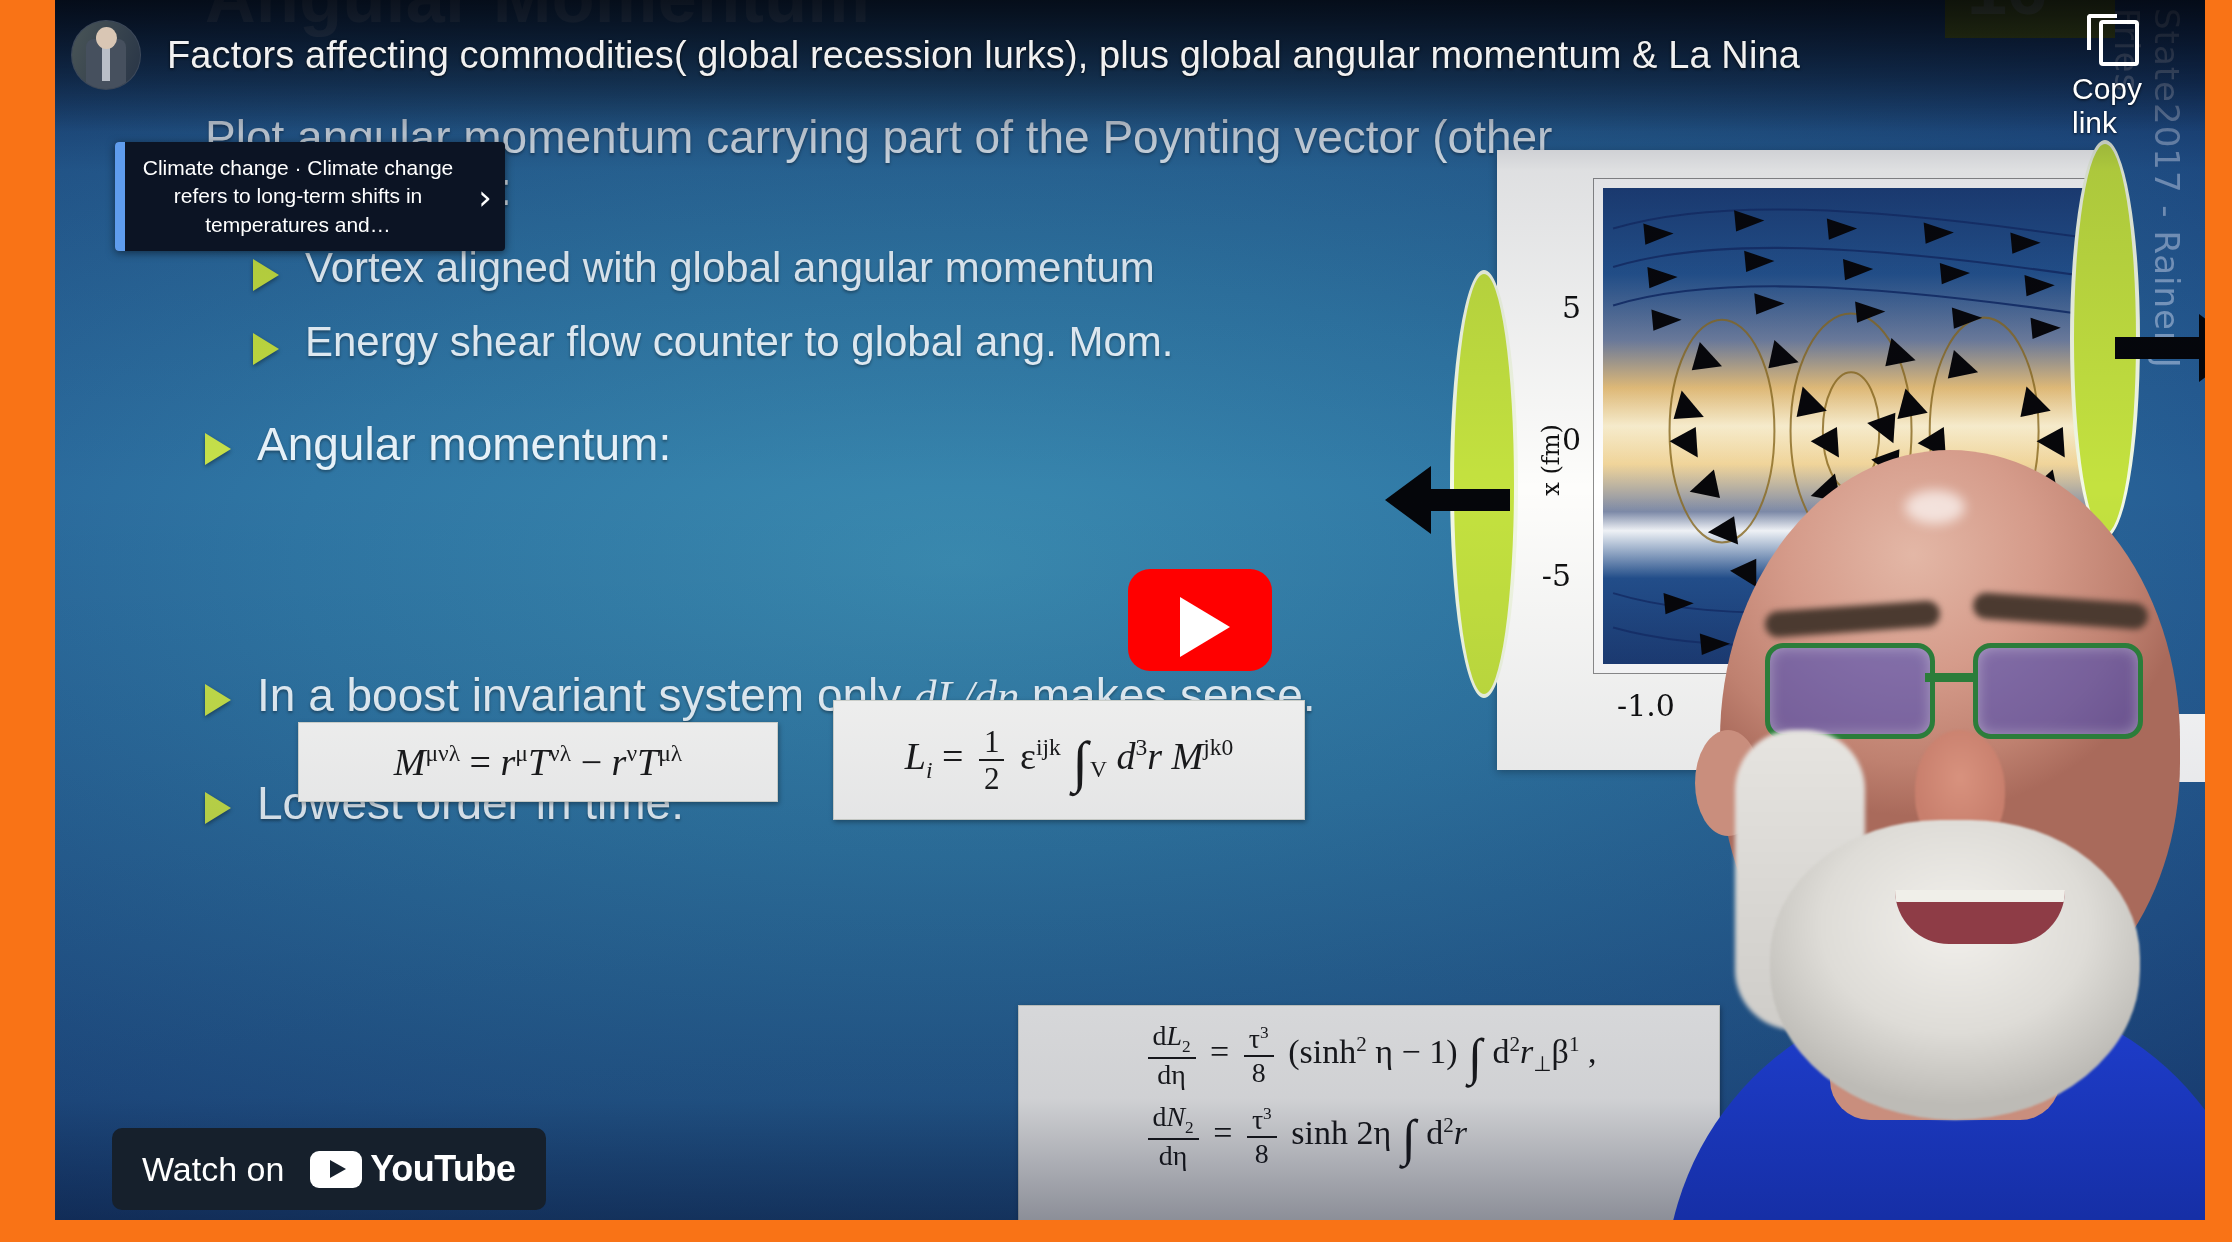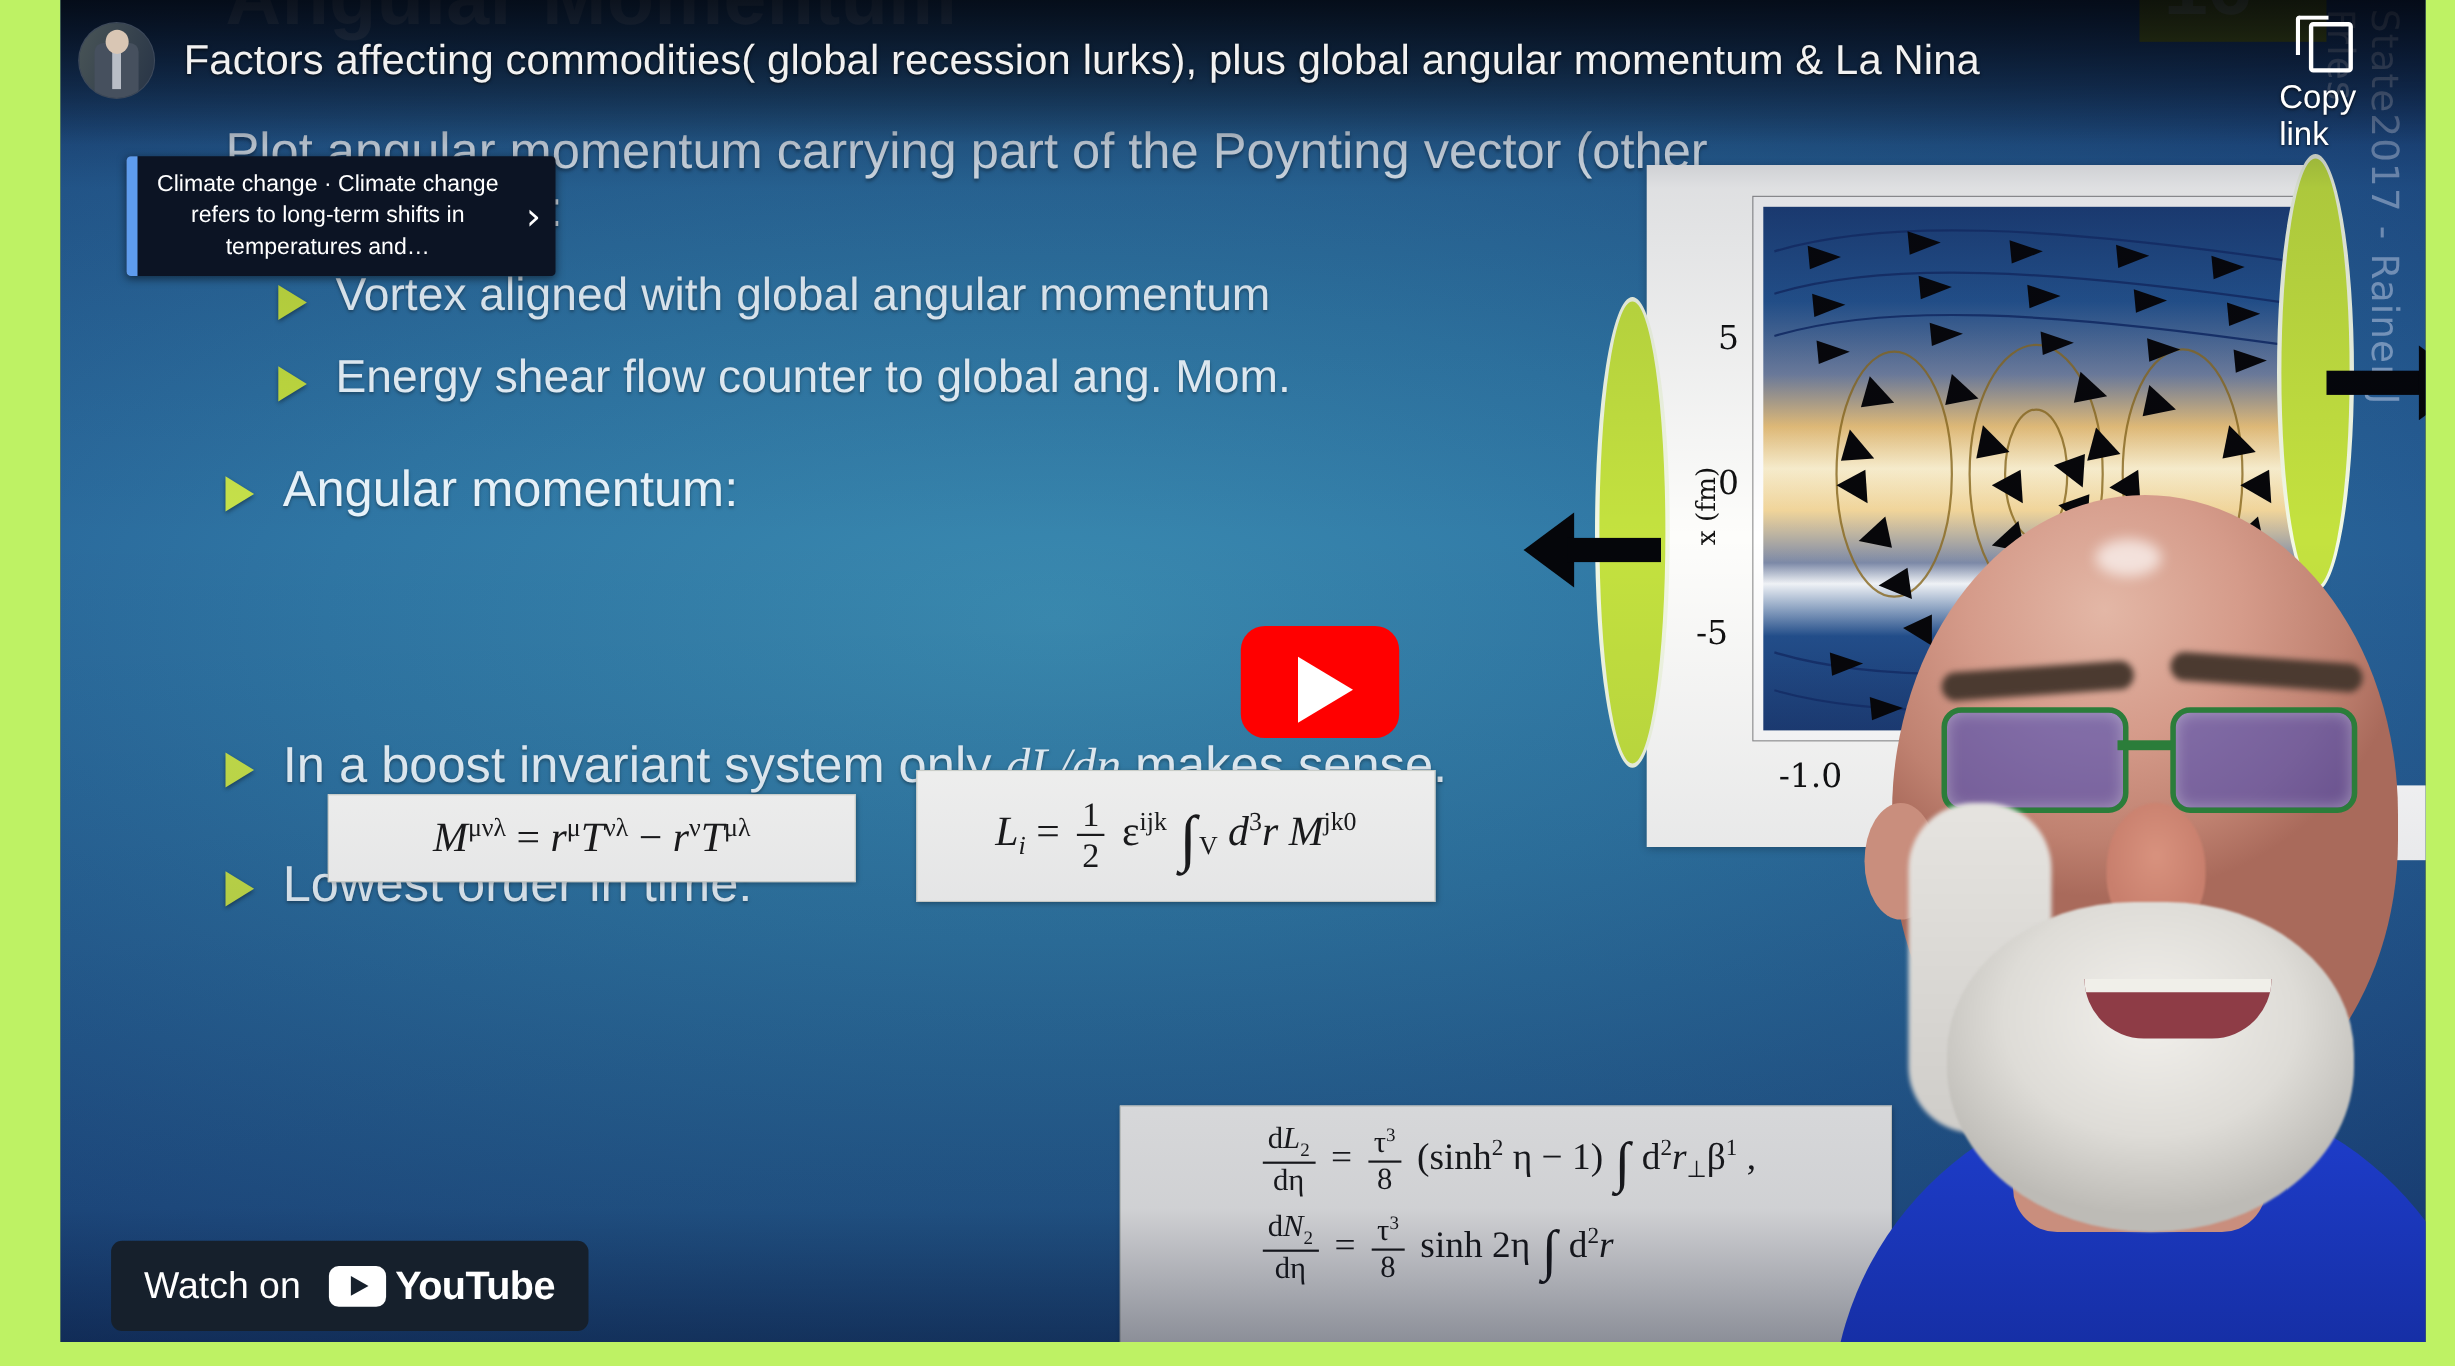--- a/index.html
+++ b/index.html
@@ -1,18 +1,18 @@
 <!DOCTYPE html>
 <html><head>
 <meta charset="utf-8">
 <style>
   html,body{margin:0;padding:0;background:#ffffff;}
   body{width:2232px;height:1242px;overflow:hidden;font-family:"Liberation Sans",sans-serif;}
 
-  .page{position:relative;width:2232px;height:1242px;background:#bef264;}
+  .page{position:relative;width:2232px;height:1242px;background:#f97316;}
 
   
   .player{position:absolute;left:55px;top:0px;width:2150px;height:1220px;overflow:hidden;background:#0a1c3f;}
 
   
   .slide{position:absolute;inset:0;
     background:
       radial-gradient(140% 110% at 42% 46%, #3a8ab0 0%, #2f76a4 22%, #23568f 48%, #173a77 70%, #0d2156 88%, #081538 100%);
   }
   .slide-vignette{position:absolute;inset:0;
@@ -152,21 +152,21 @@
   .infocard .txt{flex:1;color:#fff;font-size:21px;line-height:1.35;text-align:center;padding:12px 8px 12px 14px;}
   .infocard .chev{flex:0 0 auto;width:40px;color:#fff;font-size:34px;text-align:center;line-height:1;font-family:"DejaVu Sans",sans-serif;}
 
   
   .playbtn{position:absolute;left:1073px;top:569px;width:144px;height:102px;background:#f00;border-radius:22px/22px;
     display:flex;align-items:center;justify-content:center;cursor:pointer;box-shadow:0 0 0 rgba(0,0,0,0);}
   .playbtn .tri{width:0;height:0;border-left:50px solid #fff;border-top:30px solid transparent;border-bottom:30px solid transparent;margin-left:10px;
     border-right:none;filter:none;}
 
   
-  .watch{position:absolute;left:46px;top:1128px;height:82px;background:#16202c;border-radius:10px;
+  .watch{position:absolute;left:57px;top:1128px;height:82px;background:#16202c;border-radius:10px;
     display:flex;align-items:center;gap:26px;padding:0 30px;cursor:pointer;}
   .watch .wl{color:#fff;font-size:34px;}
   .watch .ytlogo{display:flex;align-items:center;gap:8px;}
   .watch .ytbox{width:52px;height:37px;background:#fff;border-radius:9px;display:flex;align-items:center;justify-content:center;}
   .watch .ytbox i{width:0;height:0;border-left:16px solid #16202c;border-top:9px solid transparent;border-bottom:9px solid transparent;margin-left:4px;display:block;}
   .watch .ytword{color:#fff;font-size:36px;font-weight:700;letter-spacing:-.5px;}
 </style>
 </head>
 <body>
 

